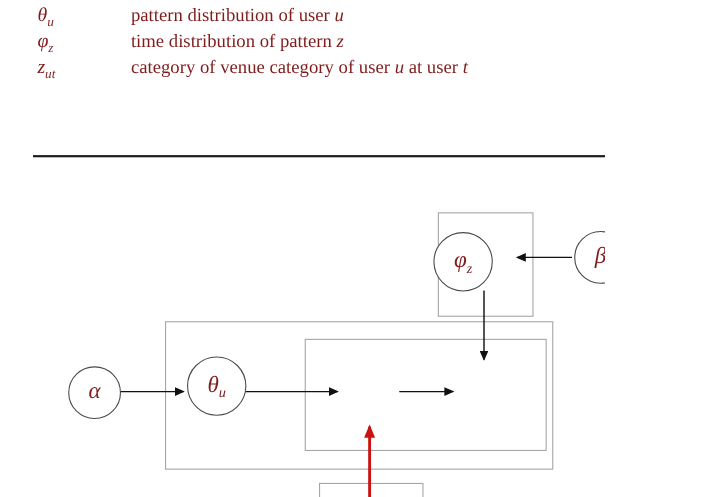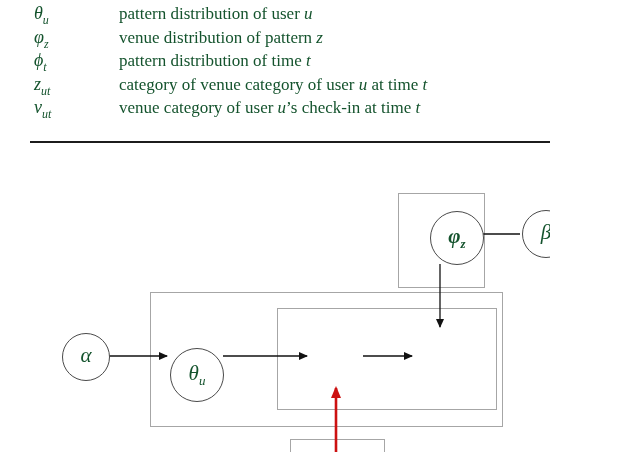--- a/index.html
+++ b/index.html
@@ -1,18 +1,18 @@
 <!DOCTYPE html>
 <html><head>
 <meta charset="utf-8">
 <style>
   html,body{margin:0;padding:0;background:#ffffff;}
   .page{
     position:relative;width:550px;height:452px;background:#fff;overflow:hidden;
-    font-family:"Liberation Serif","DejaVu Serif",serif;color:#14532d;
+    font-family:"Liberation Serif","DejaVu Serif",serif;color:#7f1d1d;
   }
   
   .ntable{position:absolute;left:0;top:2px;width:640px;}
   .trow{height:23.5px;line-height:23.5px;padding-left:34px;white-space:nowrap;}
   .sym{display:inline-block;width:81px;font-style:italic;font-size:18px;}
   .sym sub{font-size:12px;font-style:italic;}
   .desc{font-size:17px;}
   .iv{font-style:italic;}
   .bottom-rule{position:absolute;left:30px;top:141px;width:582px;height:2px;background:#1c1c1c;}
   
@@ -36,33 +36,25 @@
 
 <div class="page">
 
   <div class="ntable">
     <div class="trow">
       <span class="sym"><span>θ</span><sub>u</sub></span>
       <span class="desc"><span>pattern distribution of user </span><span class="iv">u</span><span></span><span class="iv"></span></span>
     </div>
     <div class="trow">
       <span class="sym"><span>φ</span><sub>z</sub></span>
-      <span class="desc"><span>venue distribution of pattern </span><span class="iv">z</span><span></span><span class="iv"></span></span>
-    </div>
-    <div class="trow">
-      <span class="sym"><span>ϕ</span><sub>t</sub></span>
-      <span class="desc"><span>pattern distribution of time </span><span class="iv">t</span><span></span><span class="iv"></span></span>
+      <span class="desc"><span>time distribution of pattern </span><span class="iv">z</span><span></span><span class="iv"></span></span>
     </div>
     <div class="trow">
       <span class="sym"><span>z</span><sub>ut</sub></span>
-      <span class="desc"><span>category of venue category of user </span><span class="iv">u</span><span> at time </span><span class="iv">t</span></span>
-    </div>
-    <div class="trow">
-      <span class="sym"><span>v</span><sub>ut</sub></span>
-      <span class="desc"><span>venue category of user </span><span class="iv">u</span><span>’s check-in at time </span><span class="iv">t</span></span>
+      <span class="desc"><span>category of venue category of user </span><span class="iv">u</span><span> at user </span><span class="iv">t</span></span>
     </div>
   </div>
   <div class="bottom-rule"></div>
 
   <div class="plate plate-phi"></div>
   <div class="plate plate-outer"></div>
   <div class="plate plate-inner"></div>
   <div class="plate plate-bottom"></div>
 
   <svg class="arrows" width="640" height="452">
@@ -78,23 +70,23 @@
     <line x1="223" y1="356" x2="307" y2="356" stroke="#111" stroke-width="1.3" marker-end="url(#mb)"></line>
     <line x1="363" y1="356" x2="412" y2="356" stroke="#111" stroke-width="1.3" marker-end="url(#mb)"></line>
     <line x1="440" y1="264" x2="440" y2="327" stroke="#111" stroke-width="1.3" marker-end="url(#mb)"></line>
     <line x1="520" y1="234" x2="470" y2="234" stroke="#111" stroke-width="1.3" marker-end="url(#mb)"></line>
     <line x1="336" y1="452" x2="336" y2="388" stroke-width="2.6" marker-end="url(#mr)" stroke="#cc1111"></line>
   </svg>
 
   <div class="node small" style="left:62px;top:333px;">
     <span><span>α</span><sub></sub></span>
   </div>
-  <div class="node" style="left:170px;top:348px;">
+  <div class="node" style="left:170px;top:324px;">
     <span><span>θ</span><sub>u</sub></span>
   </div>
-  <div class="node" style="left:430px;top:211px;font-weight:bold;">
+  <div class="node" style="left:394px;top:211px;">
     <span><span>φ</span><sub>z</sub></span>
   </div>
   <div class="node small" style="left:522px;top:210px;">
     <span><span>β</span><sub></sub></span>
   </div>
 
 </div>
 
 </body></html>

